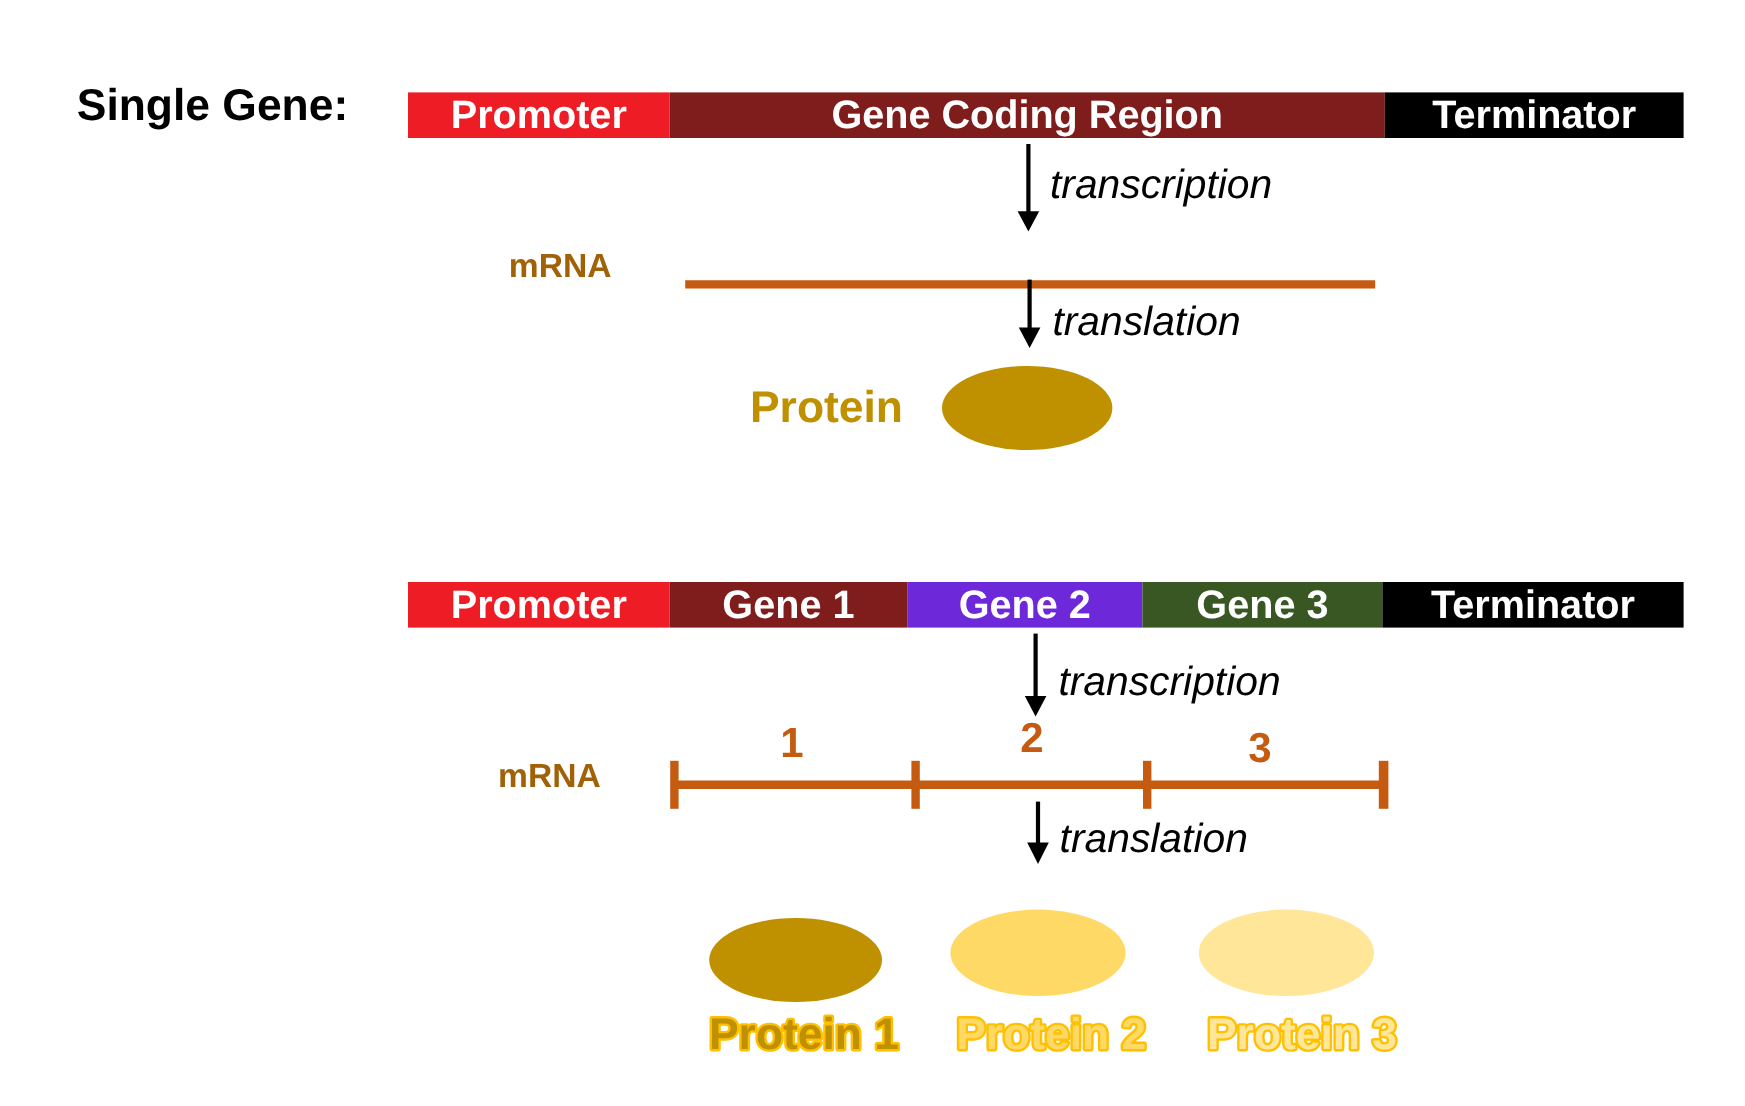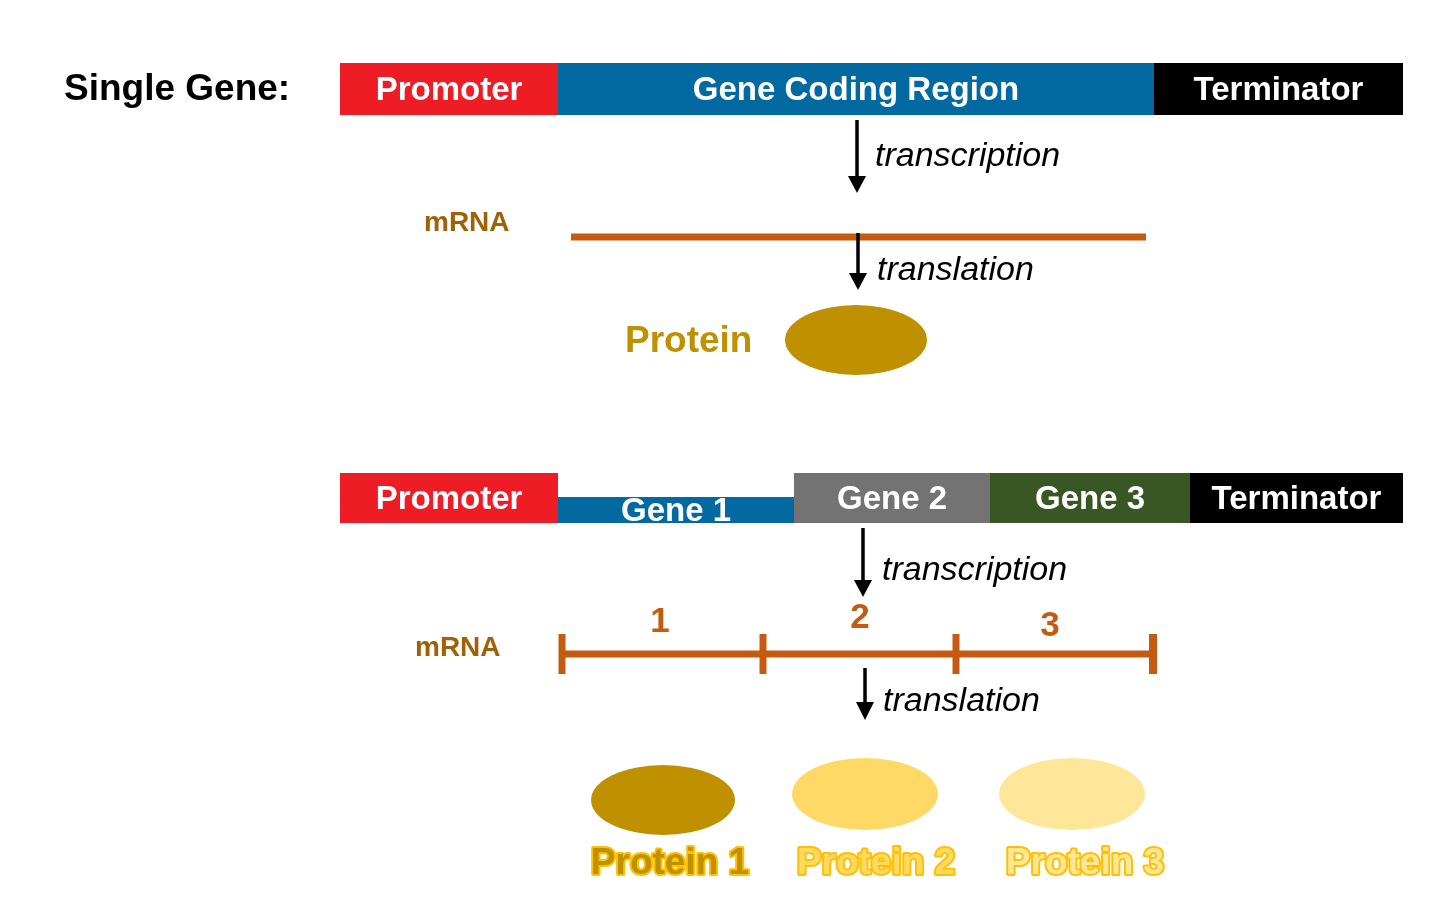--- a/index.html
+++ b/index.html
@@ -2,28 +2,28 @@
 <html><head>
 <meta charset="utf-8">
 <style>
   html,body { margin:0; padding:0; background:#ffffff; }
   #canvas {
     position:relative; width:1454px; height:922px; background:#ffffff;
     font-family:"Liberation Sans", sans-serif; overflow:hidden;
   }
   .abs { position:absolute; }
   .section-label { font-size:37px; font-weight:bold; color:#000000; white-space:nowrap; }
-  .bar { display:flex; }
+  .bar { display:flex;align-items:flex-end; }
   .seg {
     display:flex; align-items:center; justify-content:center;
     color:#ffffff; font-size:33px; font-weight:bold; white-space:nowrap;
   }
   .seg-red   { background:#EE1C25; }
-  .seg-lgreen{ background:#0369a1; }
-  .seg-mgreen{ background:#737373; }
+  .seg-lgreen{ background:#7f1d1d; }
+  .seg-mgreen{ background:#6d28d9; }
   .seg-dgreen{ background:#385723; }
   .seg-blue  { background:#000000; }
   .bar1 { left:340px; top:63px;  width:1063px; height:52px; }
   .bar2 { left:340px; top:473px; width:1063px; height:50px; }
   .process-label { font-style:italic; font-size:34px; color:#000000; white-space:nowrap; }
   .mrna-label { font-size:28px; font-weight:bold; color:#a16207; white-space:nowrap; }
   .seg-num { font-size:35px; font-weight:bold; color:#C55A11; width:60px; text-align:center; }
   .protein-word { font-size:37px; font-weight:bold; color:#BF9000; white-space:nowrap; }
   svg { position:absolute; left:0; top:0; }
   .svg-protein-label {
@@ -93,21 +93,21 @@
 
   <div class="abs mrna-label" style="left:424px; top:206px;">mRNA</div>
 
   <div class="abs process-label" style="left:877px; top:249px;">translation</div>
 
   <div class="abs protein-word" style="left:625px; top:319px;">Protein</div>
 
 
   <div class="abs bar bar2">
     <div class="seg seg-red" style="width:218px;">Promoter</div>
-    <div class="seg seg-lgreen" style="width:236px;margin-top:24px;">Gene 1</div>
+    <div class="seg seg-lgreen" style="width:198px;margin-top:24px;">Gene 1</div>
     <div class="seg seg-mgreen" style="width:196px;">Gene 2</div>
     <div class="seg seg-dgreen" style="width:200px;">Gene 3</div>
     <div class="seg seg-blue" style="flex:1;">Terminator</div>
   </div>
 
   <div class="abs process-label" style="left:882px; top:549px;">transcription</div>
 
   <div class="abs seg-num" style="left:630px; top:600px;">1</div>
   <div class="abs seg-num" style="left:830px; top:596px;">2</div>
   <div class="abs seg-num" style="left:1020px; top:604px;">3</div>

